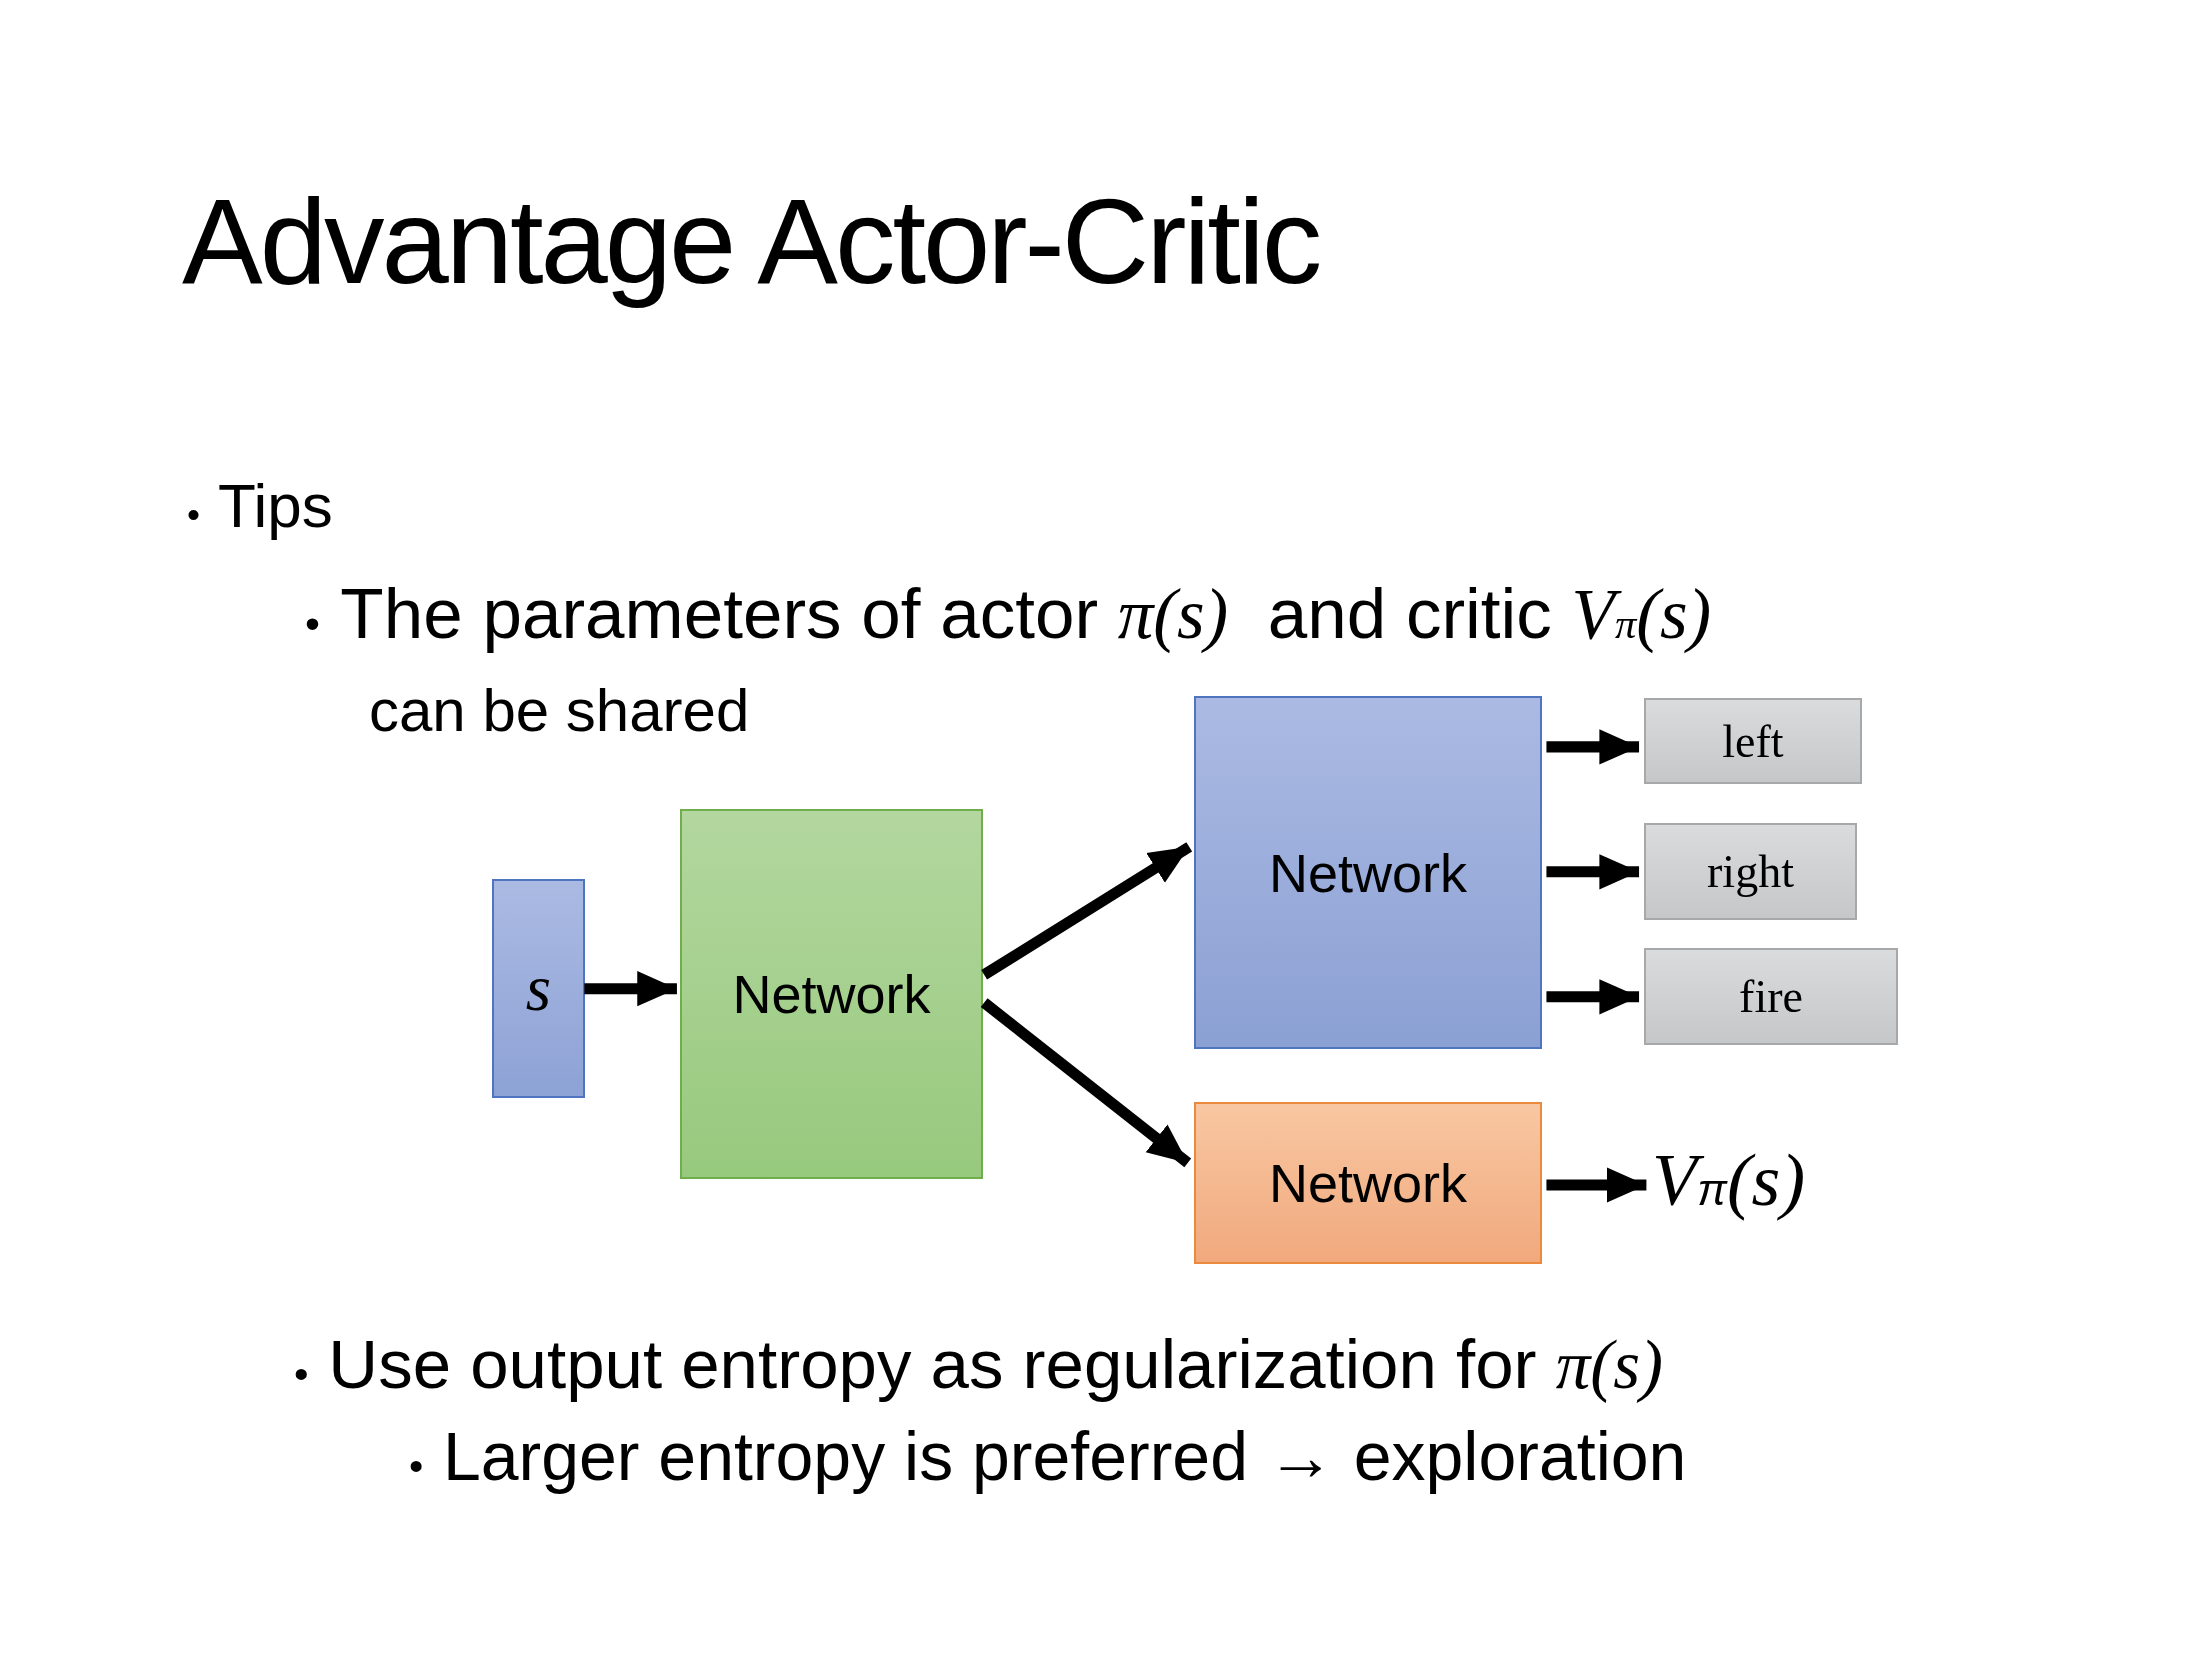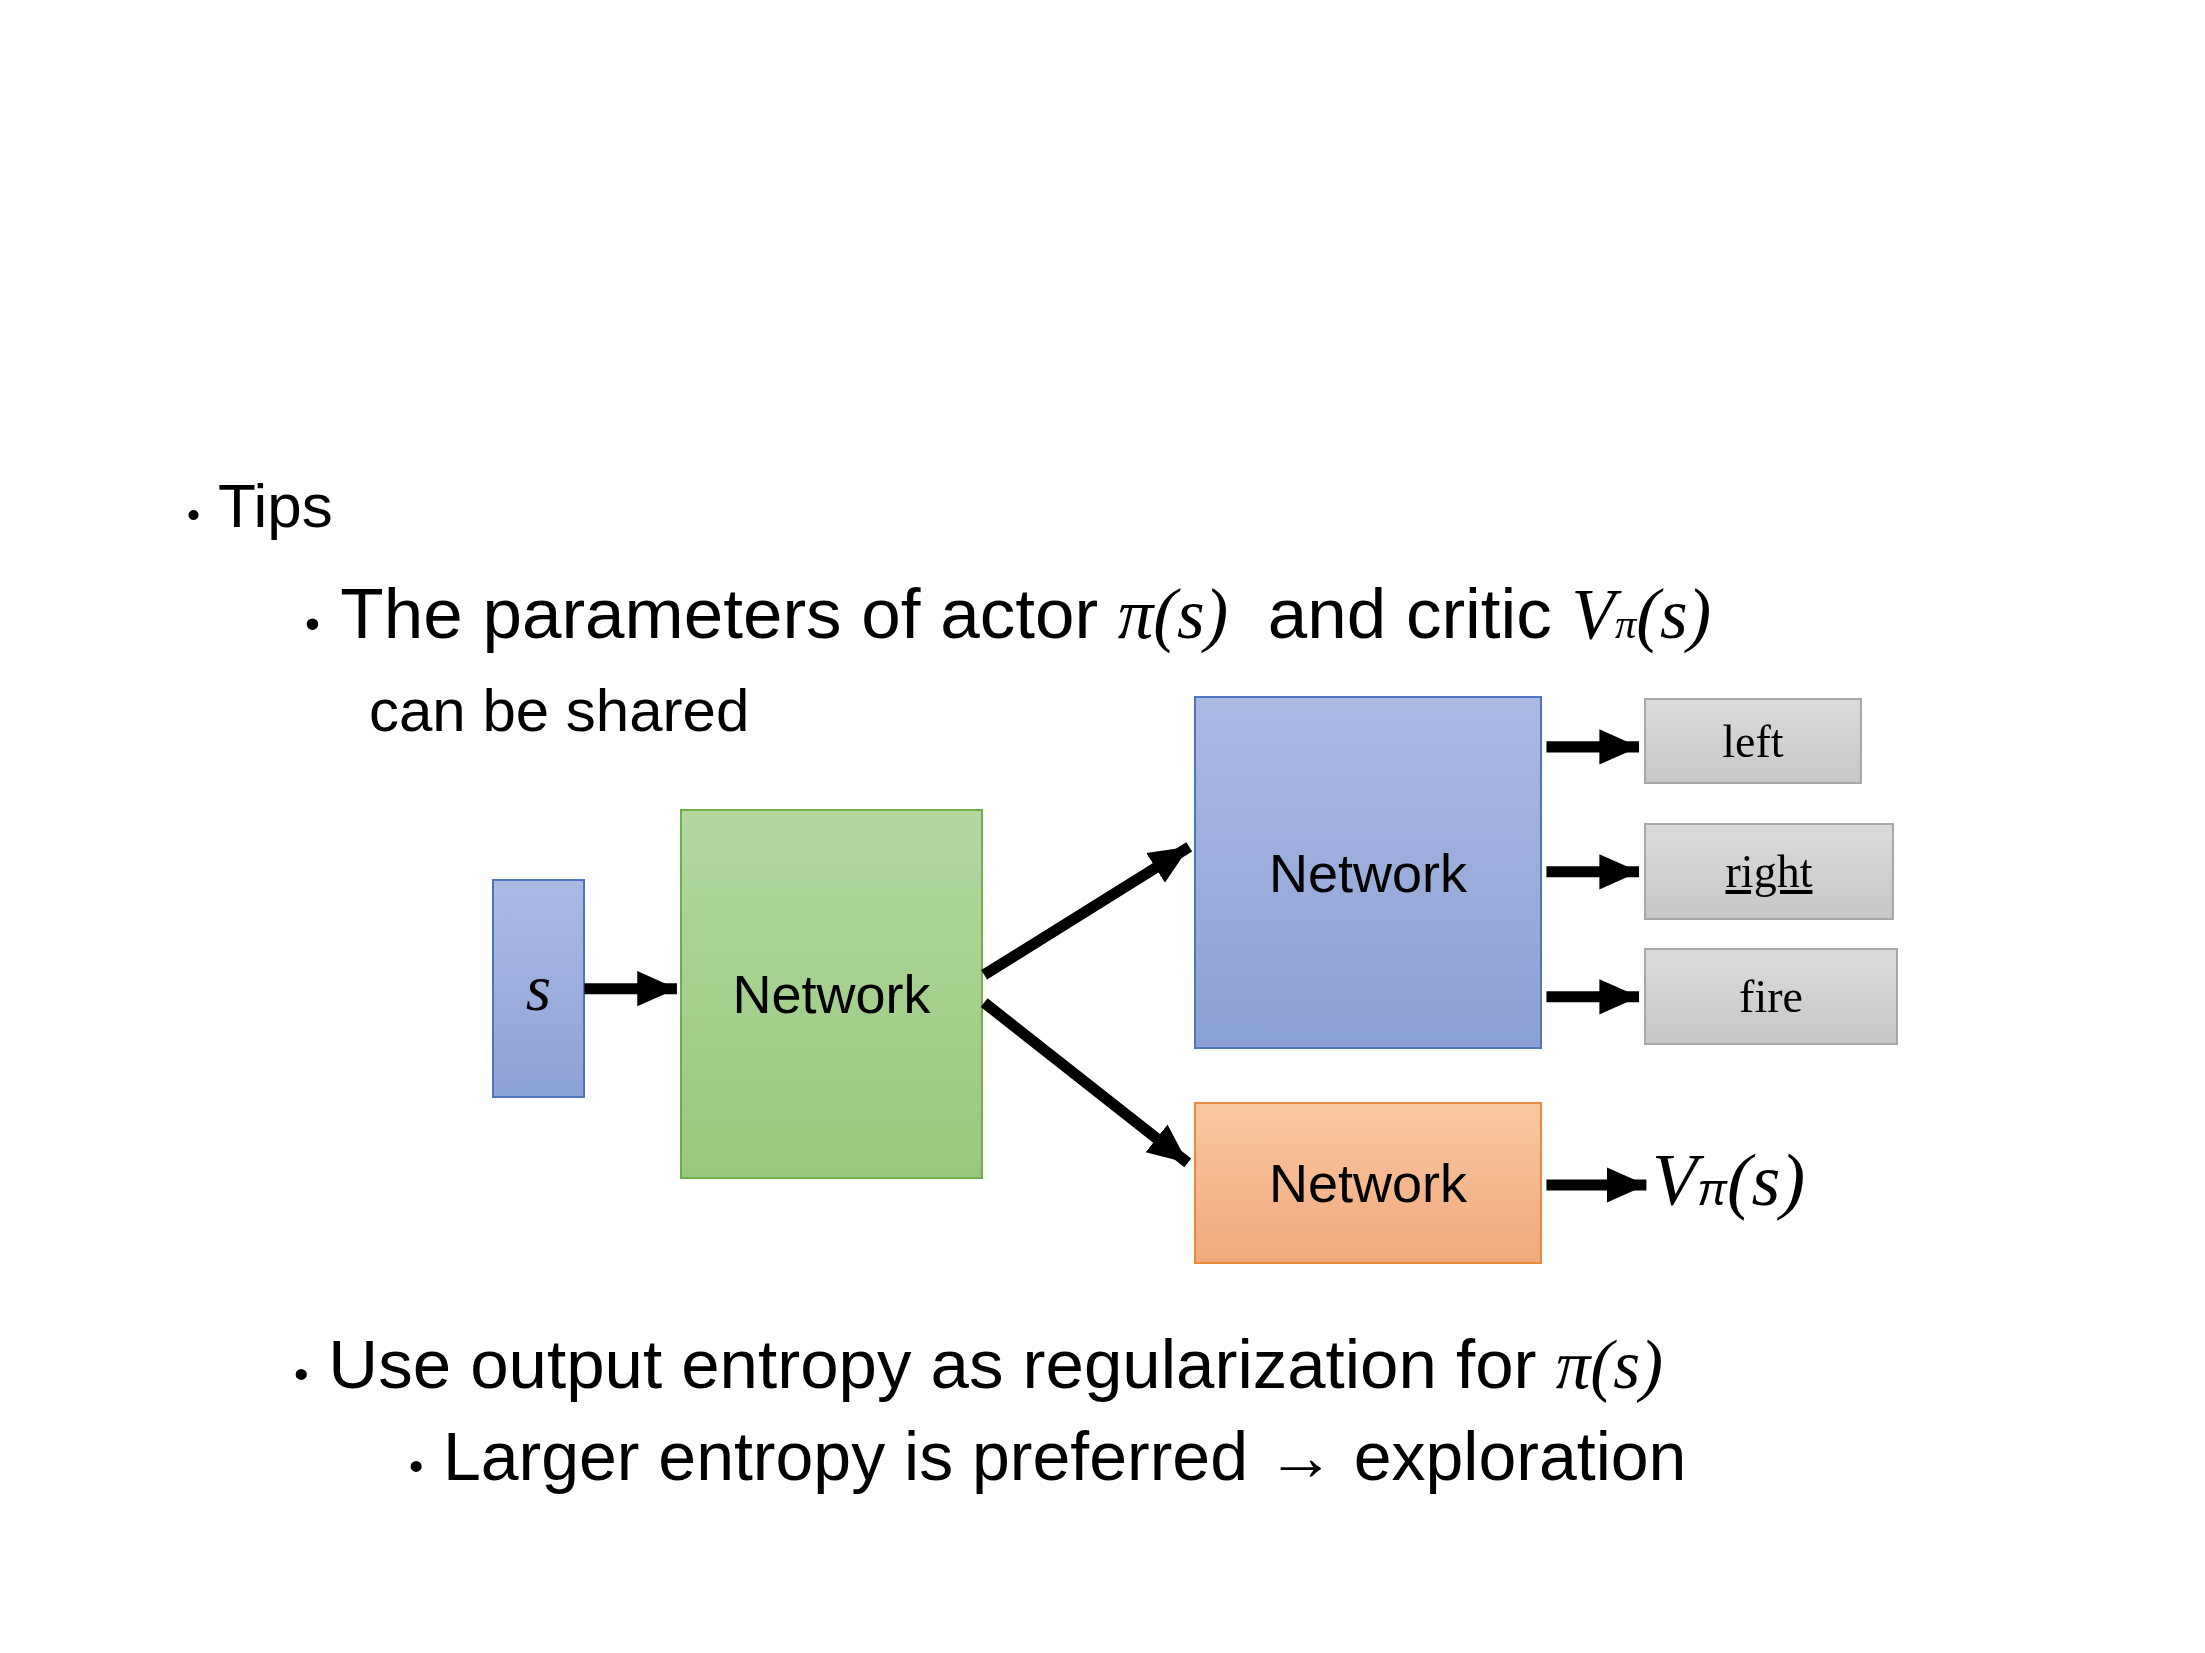--- a/index.html
+++ b/index.html
@@ -57,20 +57,21 @@
     display:flex;align-items:baseline;
     font-size:74px;line-height:1.15;
   }
   .arrows{position:absolute;left:0;top:0;width:2205px;height:1654px;}
 </style>
 </head>
 <body>
 
 <div class="slide">
 
+  <div class="title">Advantage Actor-Critic</div>
 
   <div class="line" style="left:187px;top:470px;font-size:62px">
     <span class="marker">•</span>
     <span>Tips</span>
   </div>
 
   <div class="line" style="left:305px;top:573px;font-size:71px">
     <span class="marker">•</span>
     <span>The parameters of actor </span>
     <span class="m">π(s)</span>
@@ -97,21 +98,21 @@
   </div>
 
   <div class="box" style="left: 1194px; top: 1102px; width: 348px; height: 162px; --ft: #f8c7a2; --fb: #f1a97d; --bc: #e98a3d;">
     <span class="net-label">Network</span>
   </div>
 
   <div class="box" style="left: 1644px; top: 698px; width: 218px; height: 86px; --ft: #d9dbdd; --fb: #c5c7c9; --bc: #a6a8aa;">
     <span class="action-label">left</span>
   </div>
 
-  <div class="box" style="left: 1644px; top: 823px; width: 250px; height: 97px; text-decoration: underline; --ft: #d9dbdd; --fb: #c5c7c9; --bc: #a6a8aa;">
+  <div class="box" style="left: 1644px; top: 823px; width: 213px; height: 97px; --ft: #d9dbdd; --fb: #c5c7c9; --bc: #a6a8aa;">
     <span class="action-label">right</span>
   </div>
 
   <div class="box" style="left: 1644px; top: 948px; width: 254px; height: 97px; --ft: #d9dbdd; --fb: #c5c7c9; --bc: #a6a8aa;">
     <span class="action-label">fire</span>
   </div>
 
   <div class="value-out">
     <span class="m">V</span>
     <span class="sup">π</span>

